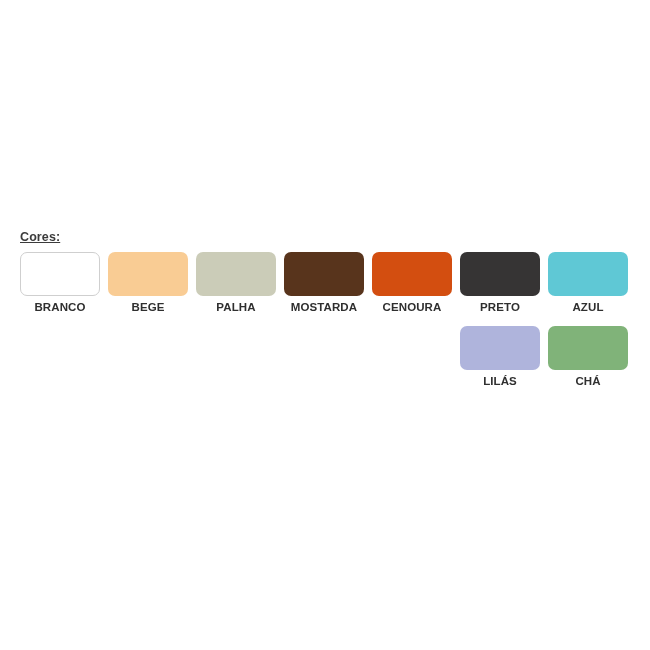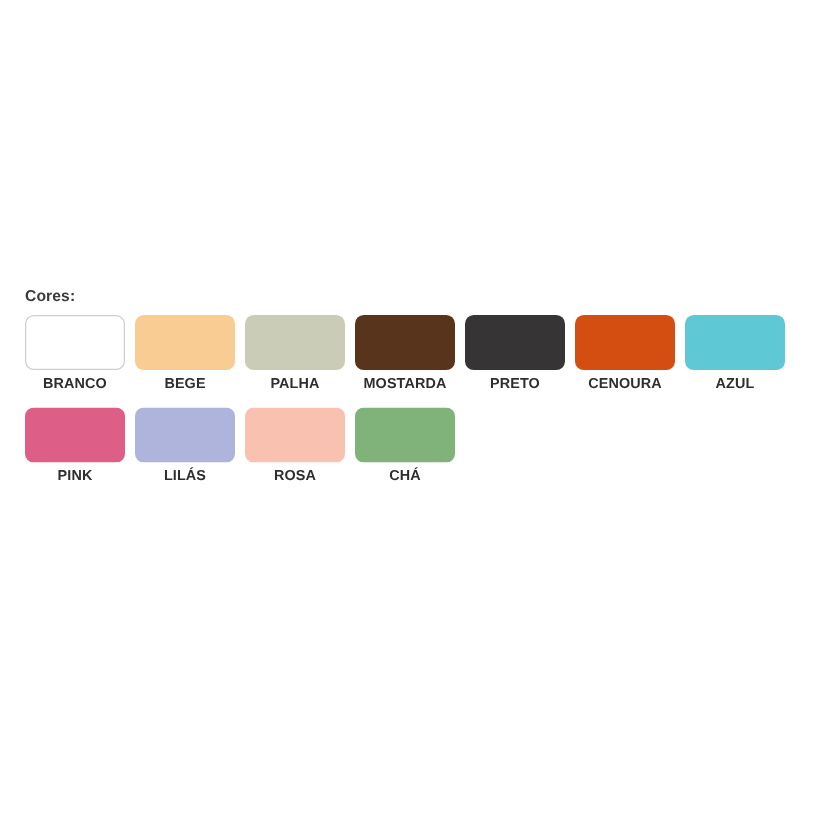--- a/index.html
+++ b/index.html
@@ -23,26 +23,28 @@
     width: 614px;
   }
 
   .group-label {
     font-size: 12.5px;
     font-weight: bold;
     color: #3b3b3b;
     letter-spacing: 0.1px;
     margin: 0 0 8px 0;
     line-height: 14px;
+    text-decoration: underline;
   }
 
   .swatch-grid {
     display: flex;
     flex-wrap: wrap;
     width: 616px;
+    justify-content: flex-end;
   }
 
   .swatch-cell {
     width: 80px;
     margin-right: 8px;
     margin-bottom: 12px;
     display: flex;
     flex-direction: column;
     align-items: center;
     cursor: pointer;
@@ -87,41 +89,33 @@
       </div>
       <div class="swatch-cell">
         <div class="swatch-chip" style="background: rgb(203, 204, 184);"></div>
         <div class="swatch-name">PALHA</div>
       </div>
       <div class="swatch-cell">
         <div class="swatch-chip" style="background: rgb(88, 52, 28);"></div>
         <div class="swatch-name">MOSTARDA</div>
       </div>
       <div class="swatch-cell">
+        <div class="swatch-chip" style="background: rgb(211, 78, 16);"></div>
+        <div class="swatch-name">CENOURA</div>
+      </div>
+      <div class="swatch-cell">
         <div class="swatch-chip" style="background: rgb(54, 52, 52);"></div>
         <div class="swatch-name">PRETO</div>
-      </div>
-      <div class="swatch-cell">
-        <div class="swatch-chip" style="background: rgb(211, 78, 16);"></div>
-        <div class="swatch-name">CENOURA</div>
       </div>
       <div class="swatch-cell">
         <div class="swatch-chip" style="background: rgb(95, 200, 213);"></div>
         <div class="swatch-name">AZUL</div>
       </div>
       <div class="swatch-cell">
-        <div class="swatch-chip" style="background: rgb(221, 95, 136);"></div>
-        <div class="swatch-name">PINK</div>
-      </div>
-      <div class="swatch-cell">
         <div class="swatch-chip" style="background: rgb(175, 180, 220);"></div>
         <div class="swatch-name">LILÁS</div>
-      </div>
-      <div class="swatch-cell">
-        <div class="swatch-chip" style="background: rgb(249, 193, 176);"></div>
-        <div class="swatch-name">ROSA</div>
       </div>
       <div class="swatch-cell">
         <div class="swatch-chip" style="background: rgb(128, 179, 121);"></div>
         <div class="swatch-name">CHÁ</div>
       </div>
     </div>
 </div>
 
 </body></html>

